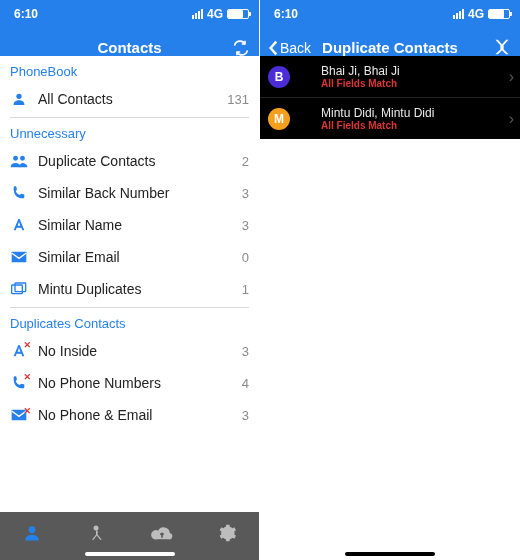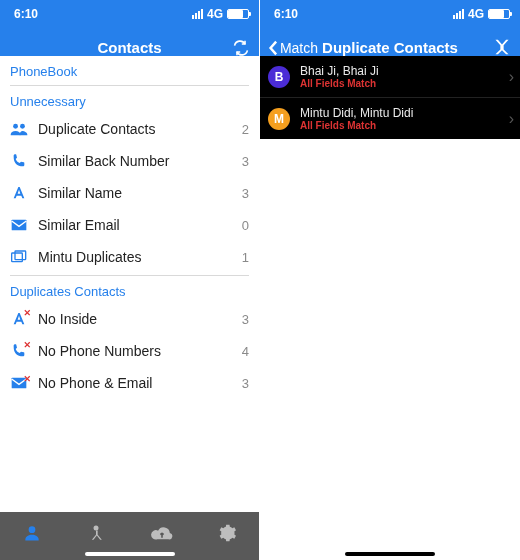--- a/index.html
+++ b/index.html
@@ -76,21 +76,21 @@
   .dup-row {
     display:flex; align-items:center; padding:8px 6px 8px 8px;
     gap:10px; position:relative;
   }
   .dup-row + .dup-row { border-top:1px solid #222; }
   .avatar {
     width:22px; height:22px; border-radius:50%;
     color:#fff; display:flex; align-items:center; justify-content:center;
     font-size:12px; font-weight:600;
   }
-  .dup-text { display:flex; flex-direction:column; flex:1; }
+  .dup-text { display:flex; flex-direction:column; flex:1;margin-left:21px; }
   .dup-name { color:#eaeaea; font-size:12px; }
   .dup-sub { color:#d33; font-size:10px; font-weight:600; }
   .chev { color:#555; font-size:16px; }
 
   .right-body { flex:1; background:#fff; }
   .right .home-indicator { background:#000; }
 
   
   svg { display:block; }
   .icon-red-x { position:relative; }
@@ -129,20 +129,30 @@
           <path d="M20 13 A7 7 0 0 1 7 15"></path>
             <polyline points="7,19 7,15 11,15"></polyline>
         </svg>
       </span>
     </div>
   </div>
 
   <div class="list">
 
     <div class="section-header">PhoneBook</div>
+    <div class="row">
+      <span class="icon">
+        <svg width="16" height="16" viewBox="0 0 24 24" fill="#2680eb">
+            <circle cx="12" cy="8" r="4"></circle>
+            <path d="M4 20c0-4 4-6 8-6s8 2 8 6v1H4z"></path>
+          </svg>
+      </span>
+      <span class="label">All Contacts</span>
+      <span class="count">131</span>
+    </div>
     <div class="section-rule"></div>
 
     <div class="section-header">Unnecessary</div>
     <div class="row">
       <span class="icon">
         <svg width="18" height="16" viewBox="0 0 26 20" fill="#2680eb">
             <circle cx="8" cy="6" r="3.5"></circle>
             <circle cx="18" cy="6" r="3.5"></circle>
             <path d="M1 18c0-3 3-5 7-5s7 2 7 5v1H1z"></path>
             <path d="M14 18c0-3 2-5 4-5s7 2 7 5v1H14z"></path>
@@ -264,21 +274,21 @@
       <span class="battery">
           <i></i>
         </span>
     </span>
   </div>
   <div class="navbar">
     <div class="nav-side nav-back">
       <svg width="10" height="16" viewBox="0 0 12 20" fill="none" stroke="#fff" stroke-width="3">
           <polyline points="10,2 3,10 10,18"></polyline>
         </svg>
-      <span>Match</span>
+      <span>Back</span>
     </div>
     <div class="nav-title">Duplicate Contacts</div>
     <div class="nav-side right">
       <span>
         <svg width="20" height="18" viewBox="0 0 24 22" fill="#fff">
             <path d="M4 2l6 7v5l-6 6h3l5-5 5 5h3l-6-6V9l6-7h-3l-5 6-5-6z"></path>
           </svg>
       </span>
     </div>
   </div>

